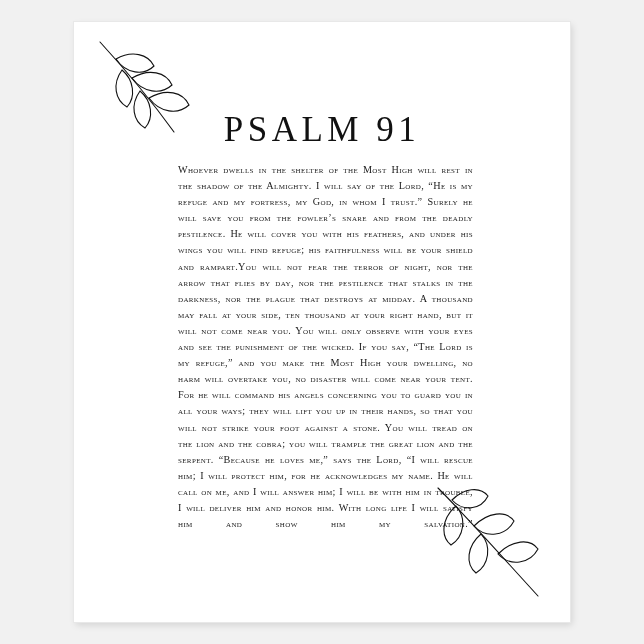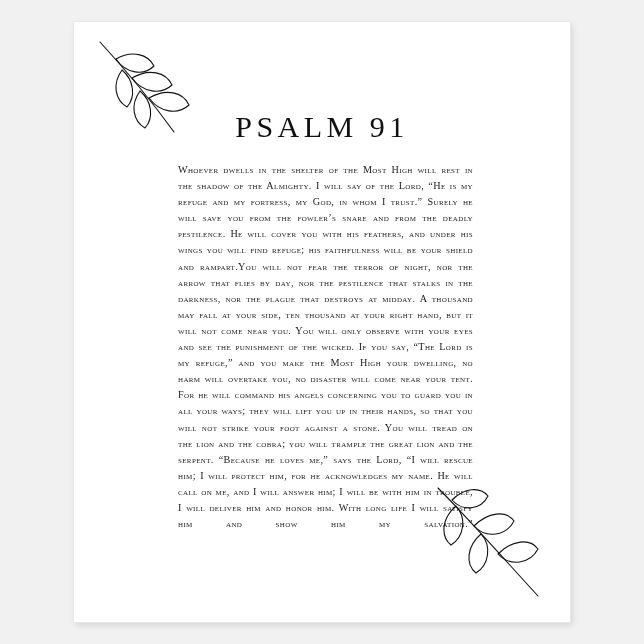--- a/index.html
+++ b/index.html
@@ -45,21 +45,21 @@
     height: 120px;
     pointer-events: none;
   }
   .title {
     position: absolute;
     left: 0;
     right: 0;
     top: 88px;
     text-align: center;
     font-family: "Liberation Serif", serif;
-    font-size: 30px;
+    font-size: 35px;
     letter-spacing: 4.5px;
     color: #111111;
     font-weight: 400;
   }
   .body-text {
     position: absolute;
     left: 104px;
     top: 140px;
     width: 295px;
     text-align: justify;

